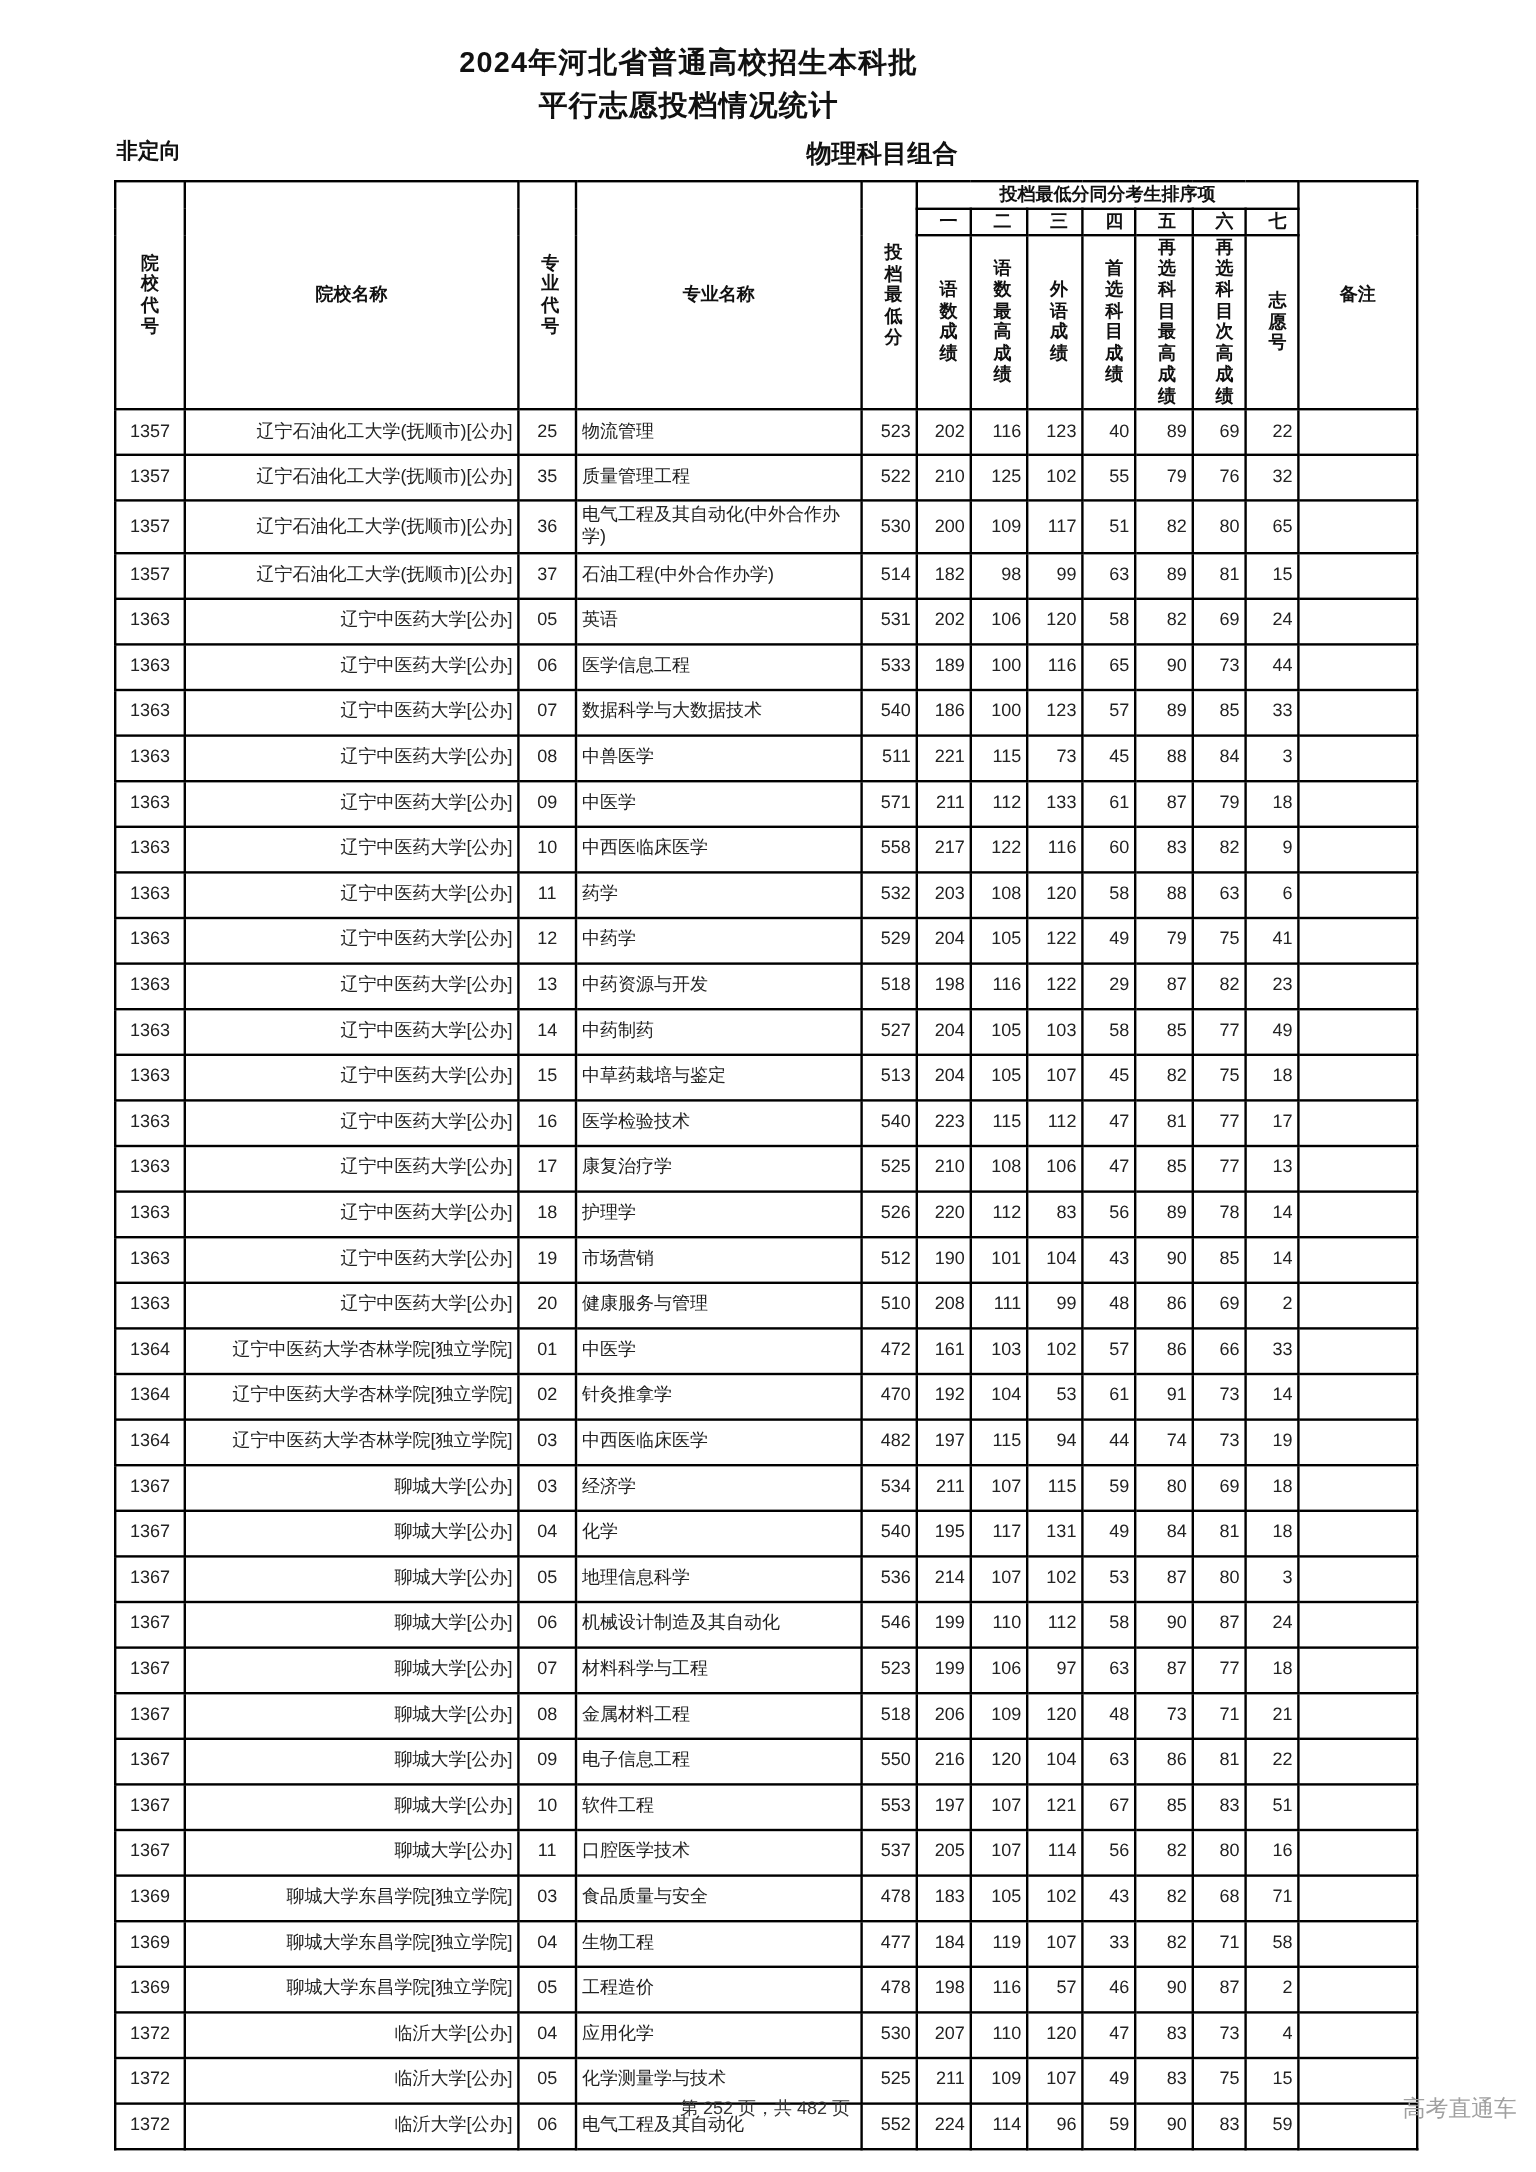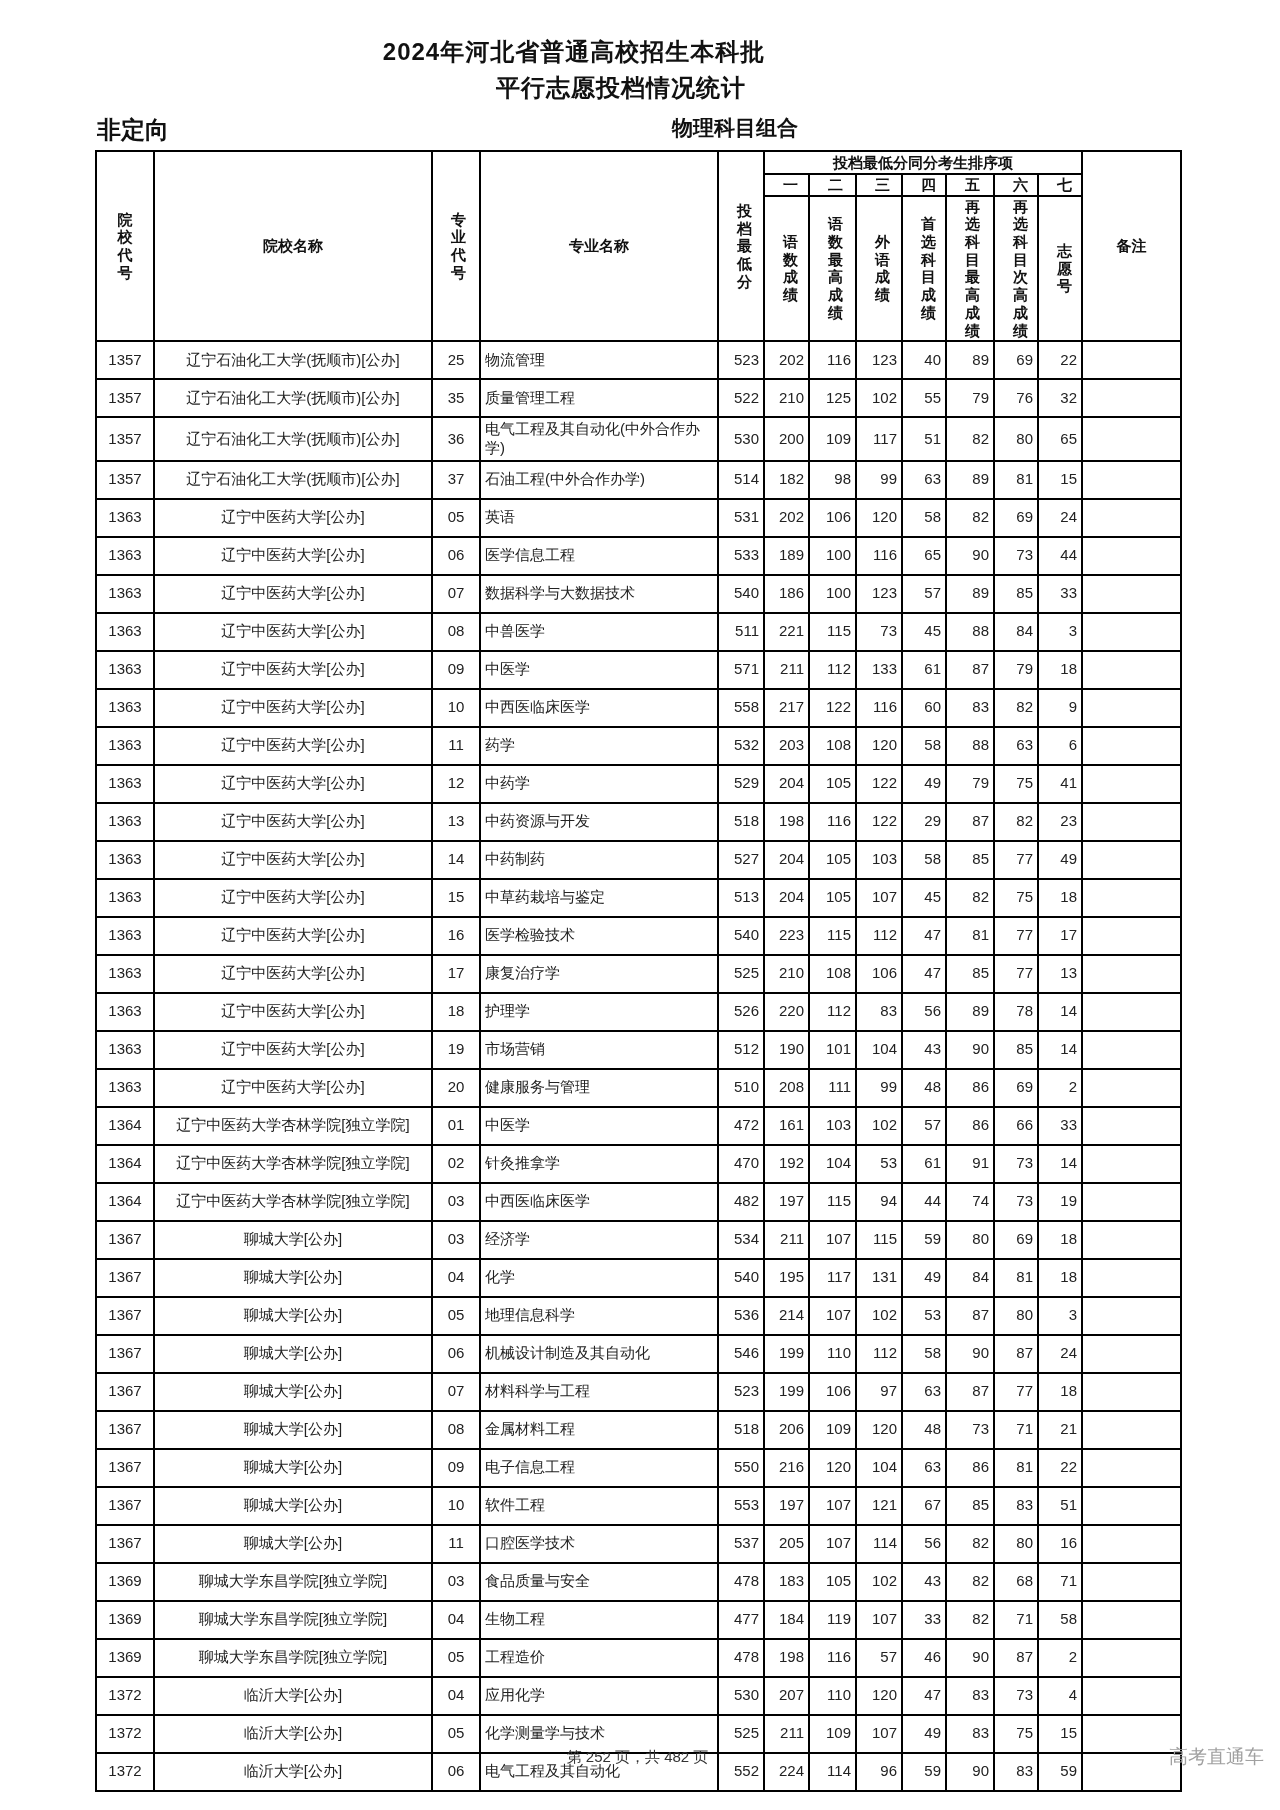--- a/index.html
+++ b/index.html
@@ -20,26 +20,26 @@
     position: absolute;
     left: 0;
     width: 1148px;
     text-align: center;
     font-size: 24px;
     font-weight: bold;
     color: #111;
     letter-spacing: 1px;
   }
   .title-line1 { top: 36px; }
-  .title-line2 { top: 72px; margin-left: 47px; }
+  .title-line2 { top: 72px; }
   .section-label {
     position: absolute;
     top: 114px;
     left: 97px;
-    font-size: 24px;
+    font-size: 18px;
     font-weight: bold;
     color: #111;
   }
   .subject-group {
     position: absolute;
     top: 114px;
     left: 672px;
     font-size: 21px;
     font-weight: bold;
     color: #111;
@@ -73,21 +73,21 @@
   tr.h-row2 { height: 20px; }
   tr.h-row3 { height: 64px; }
   th.h-sub { font-size: 14px; padding: 1px 3px; }
   table.stats tbody tr { height: 38px; }
   table.stats tbody td {
     padding: 2px 4px;
     line-height: 1.25;
     vertical-align: middle;
   }
   td.c-code  { text-align: center; }
-  td.c-name  { text-align: center; padding-left: 6px; border-radius: 15px; }
+  td.c-name  { text-align: right; padding-left: 6px; border-radius: 15px; }
   td.c-mcode { text-align: center; }
   td.c-mname { text-align: left; padding-left: 5px; padding-right: 2px; margin-top: 24px; }
   td.c-num   { text-align: right; padding-right: 4px; }
   td.c-remark{ text-align: center; }
   .footer-page {
     position: absolute;
     top: 1748px;
     left: 95px;
     width: 1085px;
     text-align: center;

